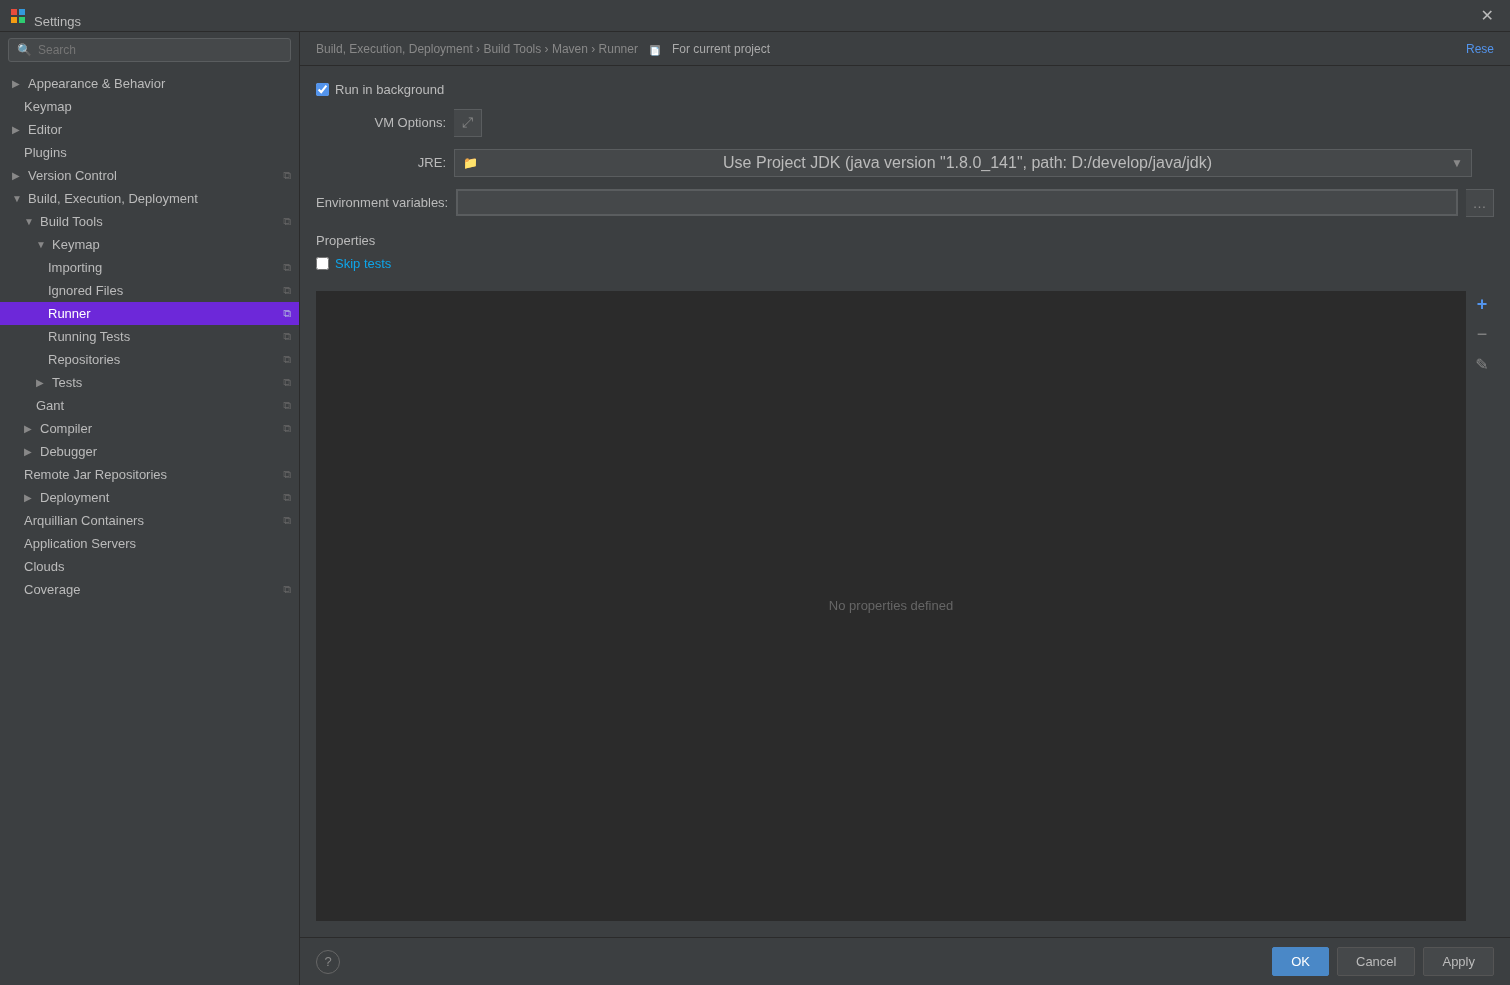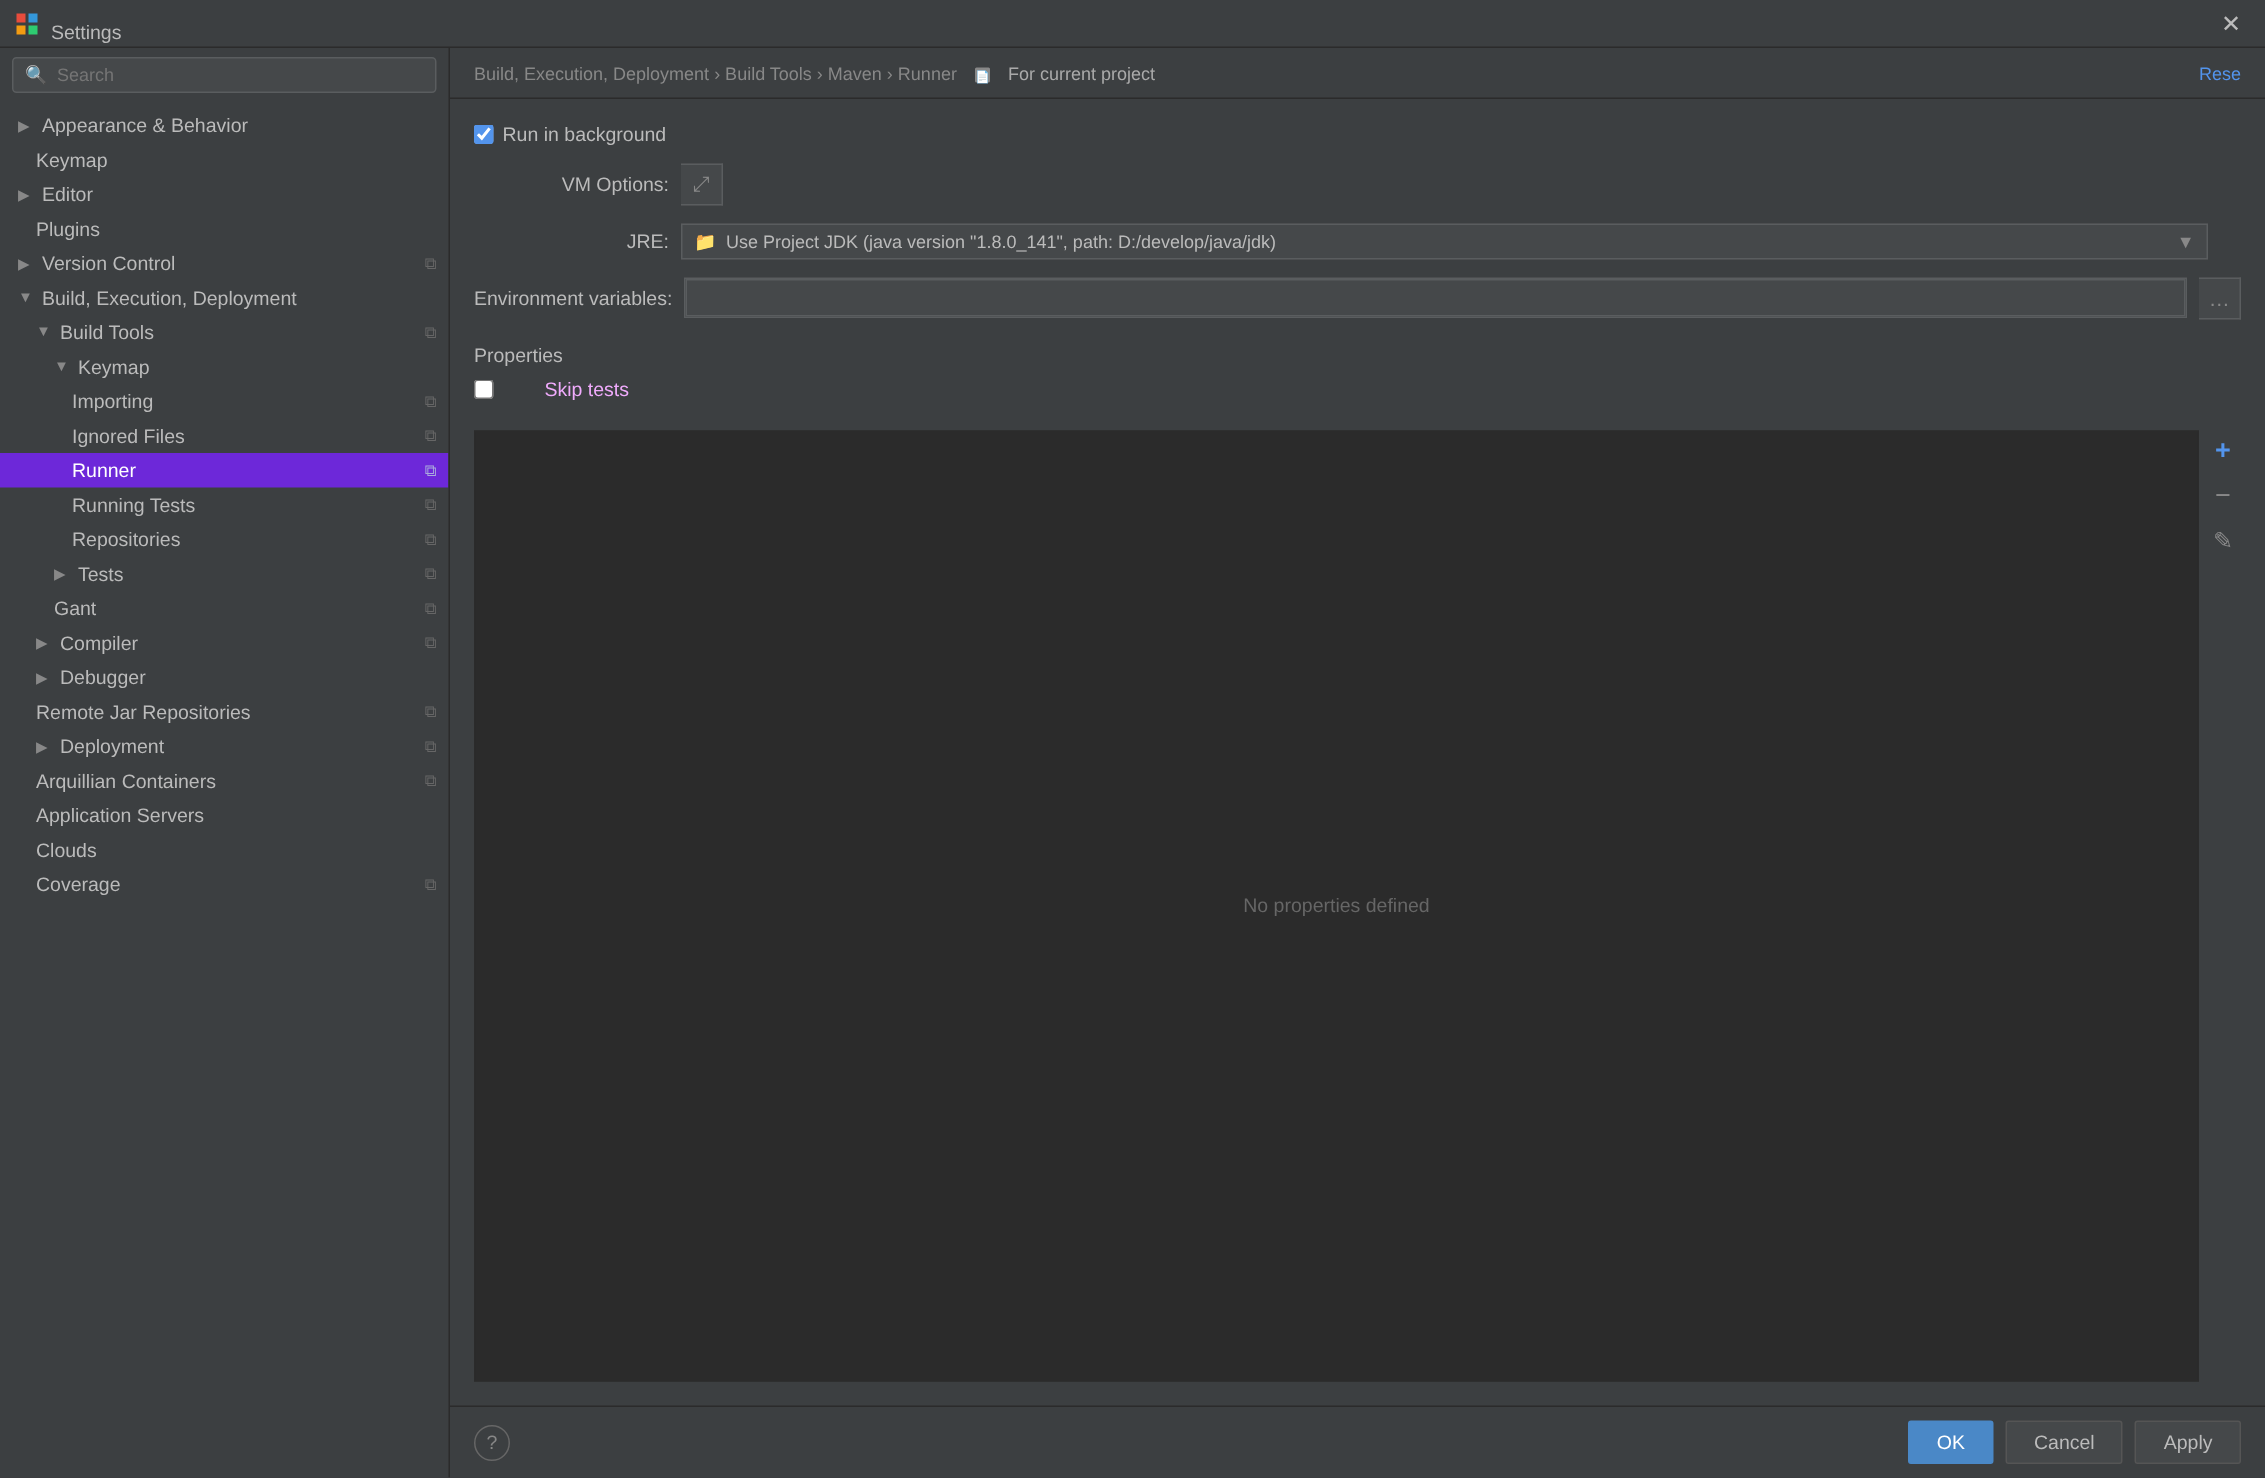--- a/index.html
+++ b/index.html
@@ -497,38 +497,38 @@
 
       <div class="form-row">
         <span class="form-label">VM Options:</span>
         <button class="vm-options-btn">⤢</button>
       </div>
 
       <div class="jre-row form-row">
         <span class="form-label">JRE:</span>
         <div class="jre-select" style="flex:1; max-width:calc(100% - 160px);">
           <span style="margin-right:6px; color:#5394ec;">📁</span>
-          <span style="font-size:12px; flex:1;">Use Project JDK (java version "1.8.0_141", path: D:/develop/java/jdk)</span>
+          <span style="font-size:16px; flex:1;text-align:center;">Use Project JDK (java version "1.8.0_141", path: D:/develop/java/jdk)</span>
           <span style="color:#888;">▼</span>
         </div>
       </div>
 
       <div class="form-row">
         <span class="form-label">Environment variables:</span>
         <div class="env-var-input-wrap">
           <input type="text" class="form-input" style="width: 100%;" value="">
         </div>
         <button class="env-var-btn">…</button>
       </div>
 
       <div class="properties-section">
         <div class="properties-label">Properties</div>
         <div class="skip-tests-row">
           <input type="checkbox" id="skip-tests" style="">
-          <label for="skip-tests" style="color:#f0abfc;margin-left:28px;">Skip tests</label>
+          <label for="skip-tests" style="color:#0ea5e9;">Skip tests</label>
         </div>
       </div>
 
       <div style="flex:1; position:relative; display:flex; margin-top:8px;">
         <div class="properties-table" style="flex:1;">
           <span class="no-properties-text">No properties defined</span>
         </div>
 
         <div style="display:flex; flex-direction:column; margin-left:4px; gap:2px;">
           <button class="side-action-btn" style="color:#5394ec; font-size:18px; font-weight:bold;">+</button>

